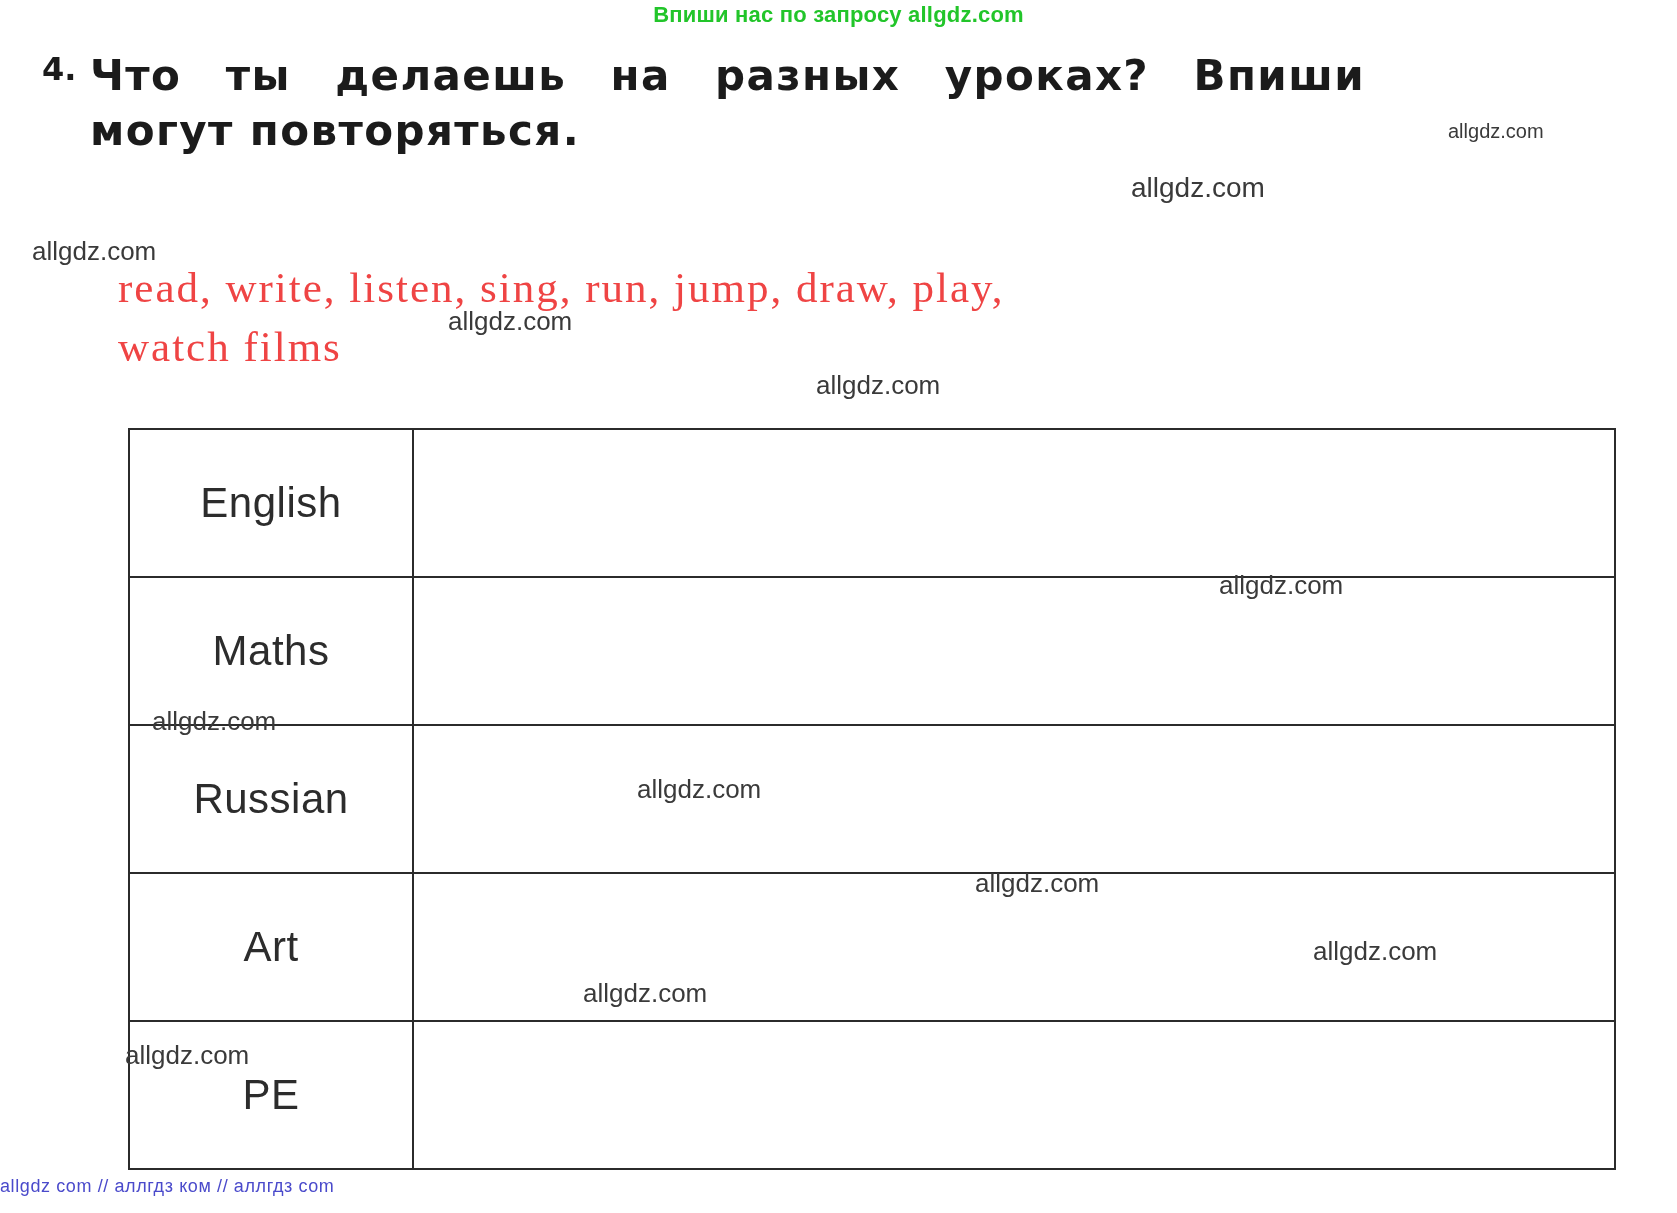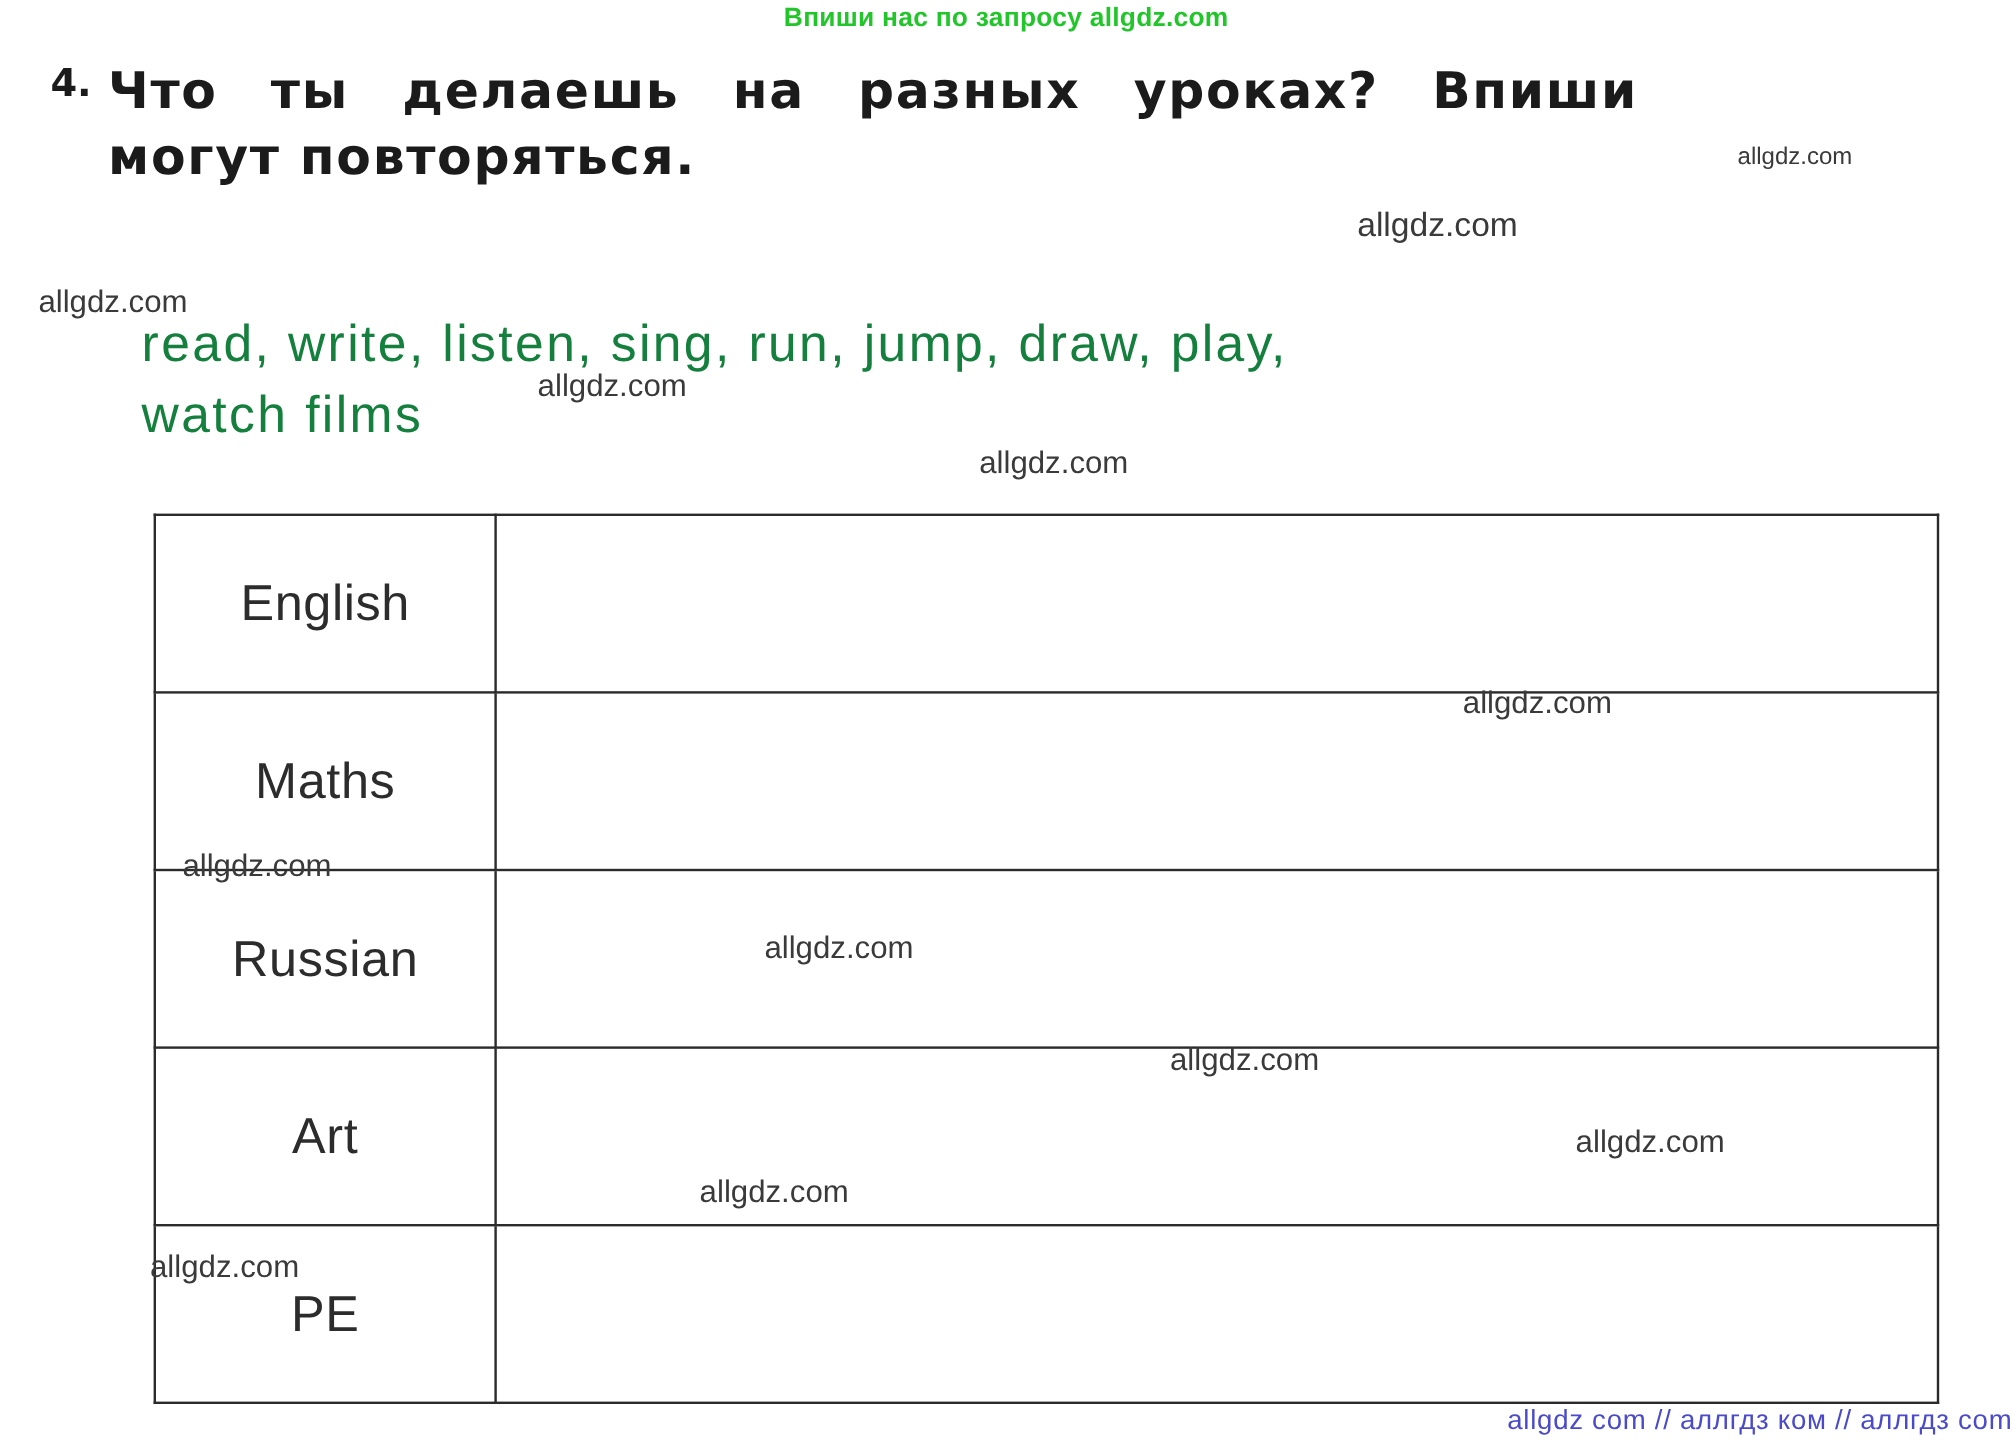--- a/index.html
+++ b/index.html
@@ -61,23 +61,23 @@
   .task-text .l1 { display:block; text-align: justify; text-align-last: justify; width: 1275px; }
   .task-text .l2 { display:block; text-align: justify; text-align-last: justify; width: 1275px; }
   .task-text .l3 { display:block; }
 
   
   .verbs {
     position: absolute;
     top: 258px;
     left: 118px;
     width: 1400px;
-    font-family: Liberation Sans, sans-serif;
+    font-family: Liberation Serif, serif;
     font-size: 43px;
-    color: #15803d;
+    color: #ef4444;
     line-height: 1.38;
     letter-spacing: 2px;
   }
   .verbs .vline1 { display: block; }
   .verbs .vline2 { display: block; }
 
   
   .subject-table {
     position: absolute;
     top: 428px;
@@ -123,22 +123,22 @@
   .wm-9  { top: 868px;  left: 975px;  font-size: 26px; }
   .wm-10 { top: 936px;  left: 1313px; font-size: 26px; }
   .wm-11 { top: 978px;  left: 583px;  font-size: 26px; }
   .wm-12 { top: 1040px; left: 125px;  font-size: 26px; }
 
   .bottom-banner {
     position: absolute;
     bottom: 16px;
     left: 0;
     width: 100%;
-    text-align: right;
-    font-size: 23px;
+    text-align: left;
+    font-size: 18px;
     color: #4a4acb;
     letter-spacing: 0.6px;
   }
 </style>
 </head>
 <body>
 
 <div class="top-banner">Впиши нас по запросу allgdz.com</div>
 
 <div class="task">

